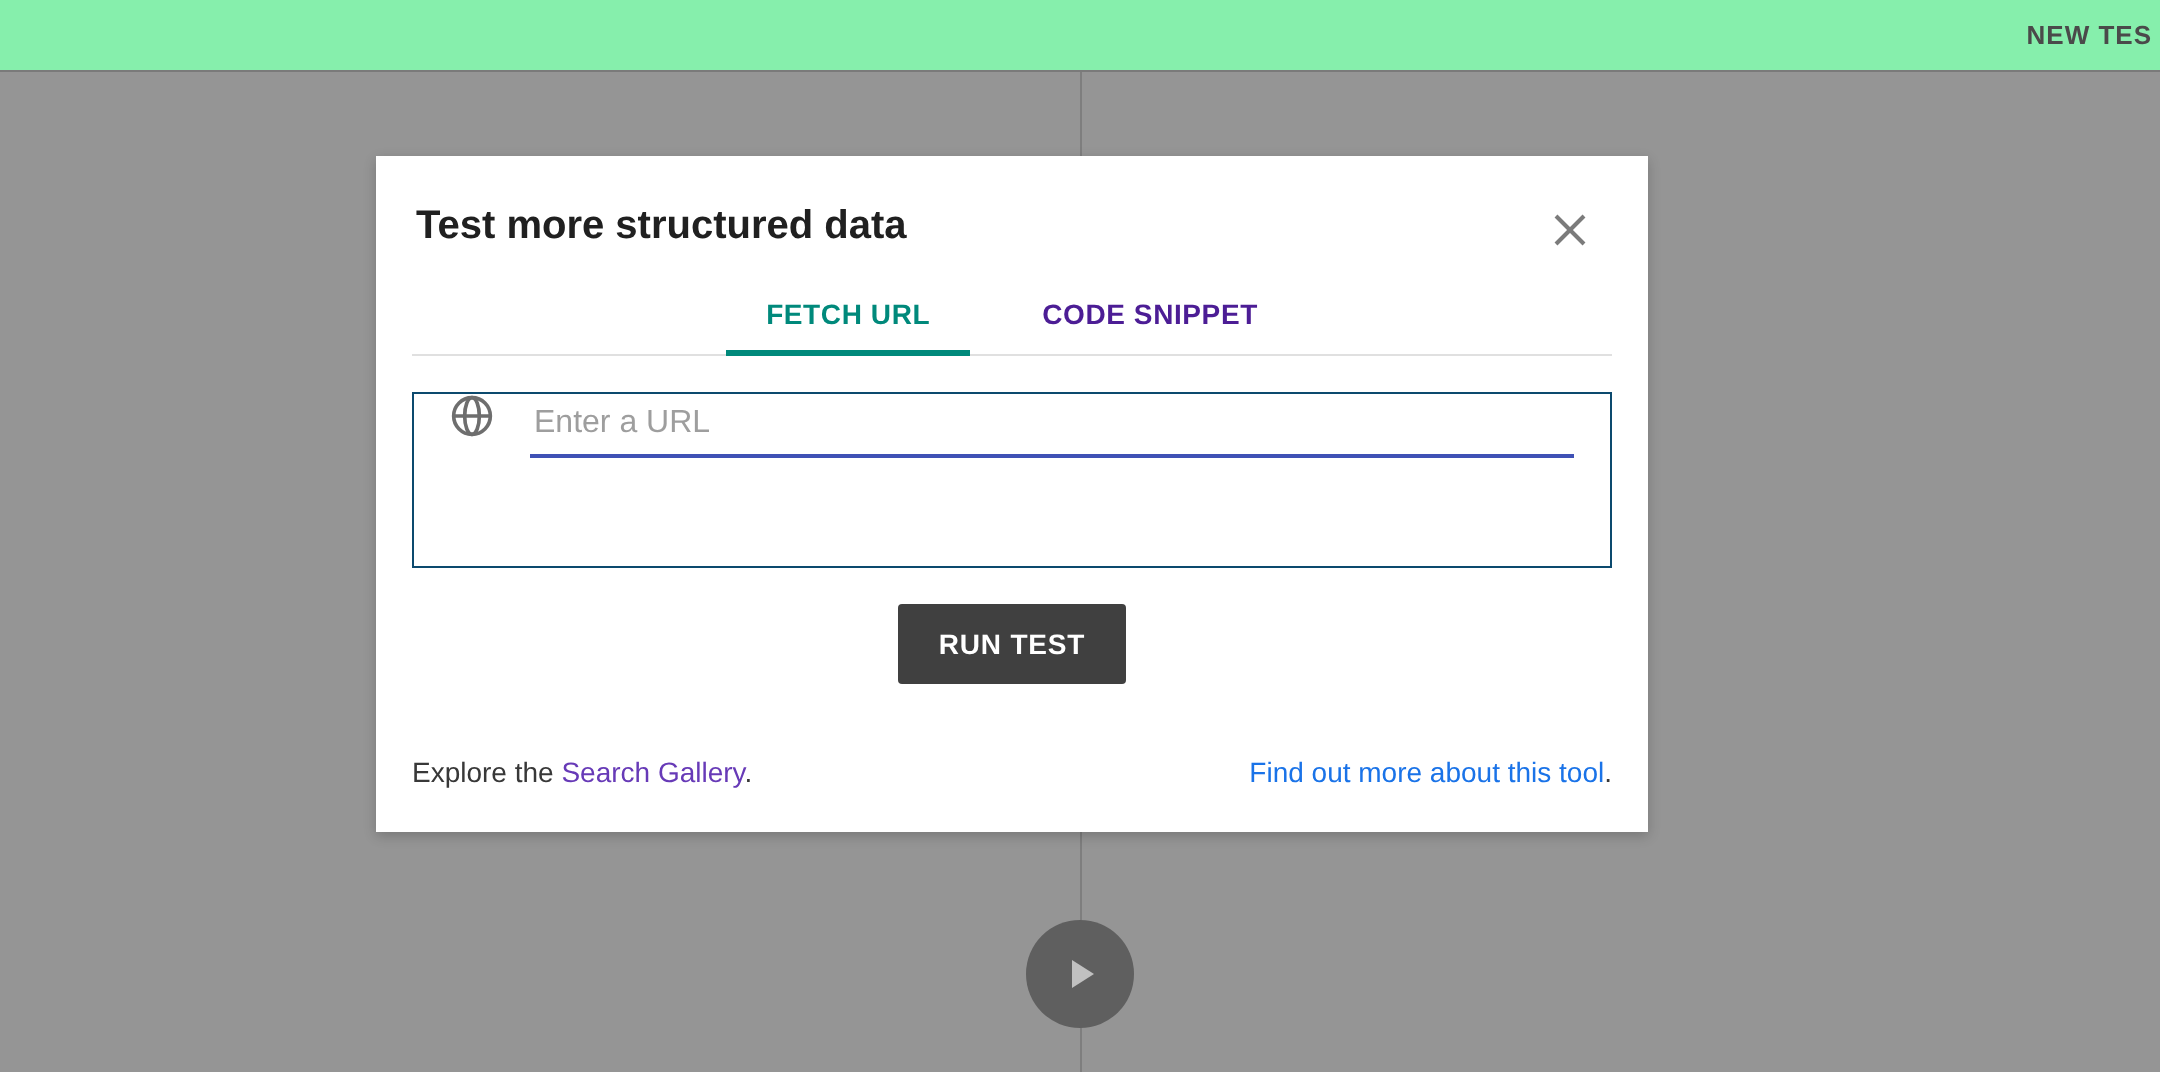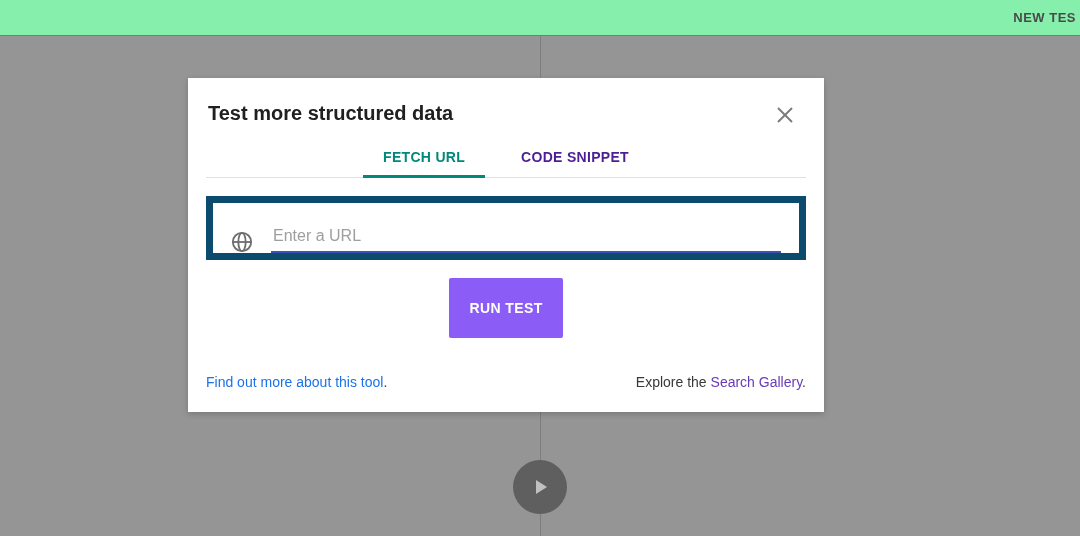--- a/index.html
+++ b/index.html
@@ -118,24 +118,24 @@
       content: "";
       position: absolute;
       left: -20px;
       right: -20px;
       bottom: -1px;
       height: 3px;
       background: #00897b;
     }
     .input-box {
       margin: 18px 18px 0 18px;
-      border: 7px solid #0c4a6e;
-      height: 64px;
-      display: flex;
-      align-items: flex-end;
+      border: 1px solid #0c4a6e;
+      height: 88px;
+      display: flex;
+      align-items: flex-start;
       padding: 0 18px;
     }
     .globe-icon {
       width: 22px;
       height: 22px;
       margin-right: 18px;
       flex-shrink: 0;
     }
     .url-input {
       flex: 1;
@@ -150,27 +150,27 @@
     }
     .url-input::placeholder {
       color: #9e9e9e;
     }
     .run-row {
       display: flex;
       justify-content: center;
       padding: 18px 0 36px 0;
     }
     .run-btn {
-      background: #8b5cf6;
+      background: #404040;
       color: #fff;
       border: none;
       font-size: 14px;
       font-weight: 700;
       letter-spacing: 0.4px;
-      padding: 22px 20px;
+      padding: 12px 20px;
       border-radius: 2px;
       cursor: pointer;
     }
     .footer-row {
       display: flex;
       justify-content: space-between;
       padding: 0 18px 22px 18px;
       font-size: 14px;
       color: #383838;
     }
@@ -220,19 +220,19 @@
     </svg>
     <input type="text" class="url-input" autofocus="" placeholder="Enter a URL" style="">
   </div>
 
   <div class="run-row">
     <button class="run-btn">RUN TEST</button>
   </div>
 
   <div class="footer-row">
     <div>
+      <span>Explore the </span><span class="link-purple">Search Gallery</span><span>.</span>
+    </div>
+    <div>
       <span class="link-blue">Find out more about this tool</span><span>.</span>
     </div>
-    <div>
-      <span>Explore the </span><span class="link-purple">Search Gallery</span><span>.</span>
-    </div>
   </div>
 </div>
 
 </body></html>

